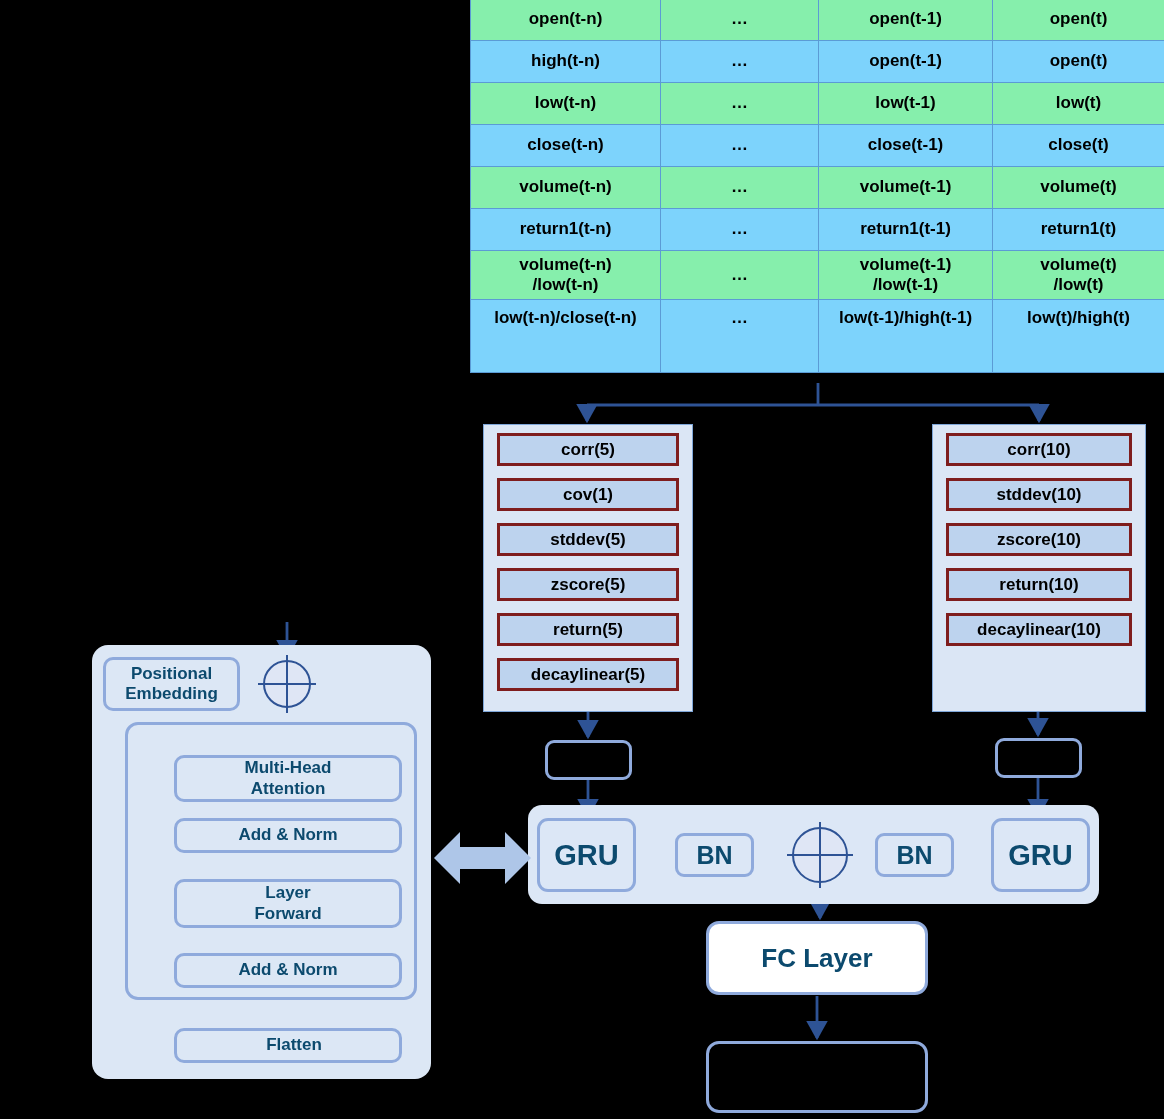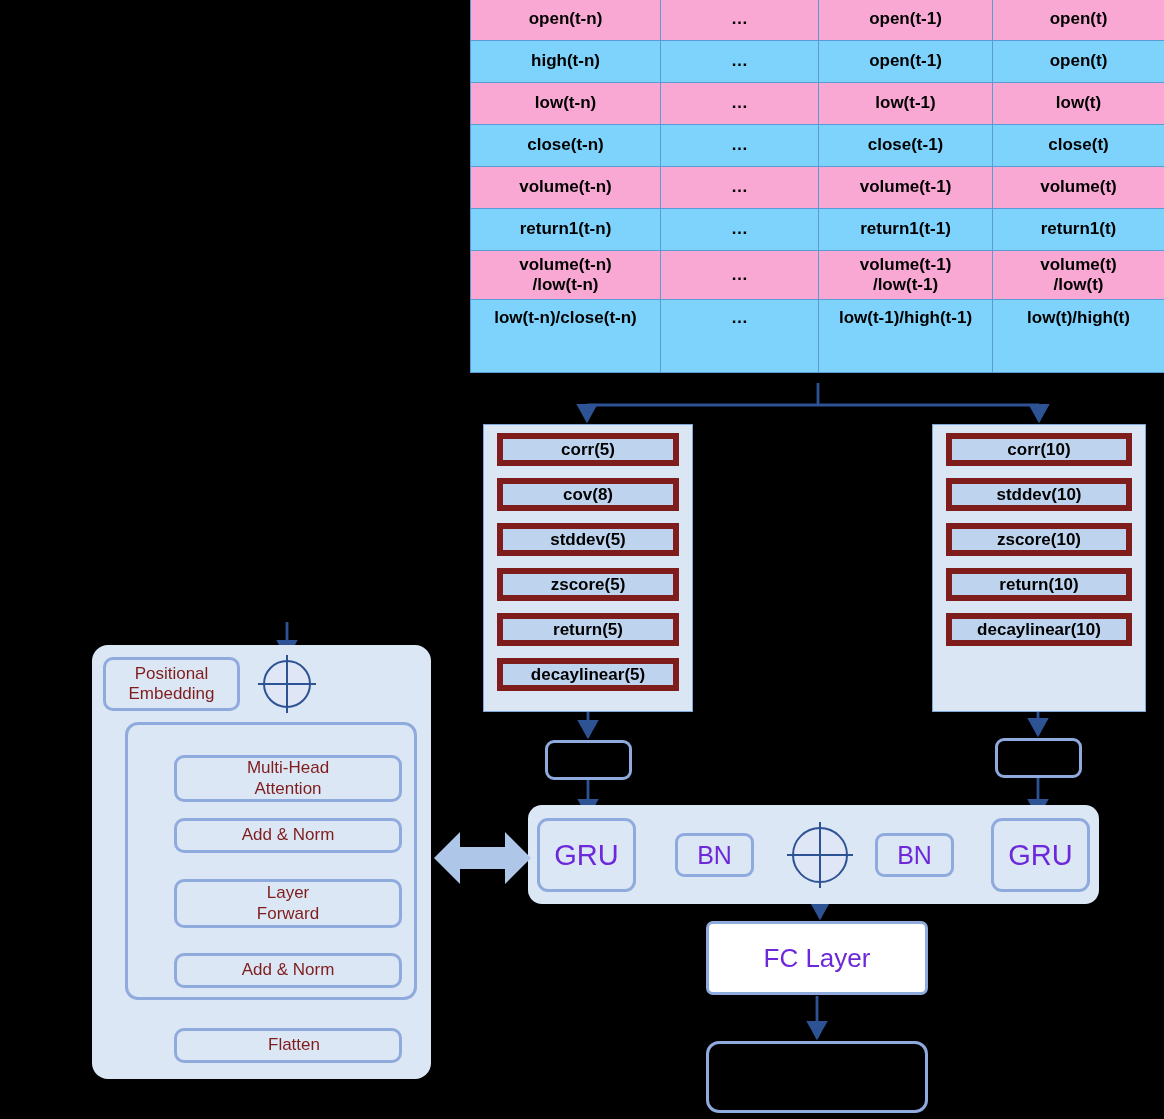--- a/index.html
+++ b/index.html
@@ -28,21 +28,21 @@
     border: 1.5px solid #5b9bd5;
     text-align: center;
     vertical-align: middle;
     font-size: 17px;
     font-weight: bold;
     color: #000000;
     line-height: 1.18;
     padding: 4px 3px;
     height: 33px;
   }
-  #feature-table tr.odd td  { background: #f9a8d4; margin-left: 35px; }
+  #feature-table tr.odd td  { background: #86efac; margin-left: 35px; }
   #feature-table tr.even td { background: #7dd3fc; }
   #feature-table tr.tall td { height: 60px; vertical-align: top; padding-top: 8px; }
   #feature-table col.c0 { width: 190px; }
   #feature-table col.c1 { width: 158px; }
   #feature-table col.c2 { width: 174px; }
   #feature-table col.c3 { width: 172px; }
 
   
   #wires {
     position: absolute;
@@ -56,21 +56,21 @@
     position: absolute;
     background: #dbe6f5;
     border: 1.5px solid #7ea6d8;
     box-sizing: border-box;
     padding: 8px 13px;
   }
   .op-panel.left  { left: 483px;  top: 424px; width: 210px; height: 288px; }
   .op-panel.right { left: 932px;  top: 424px; width: 214px; height: 288px; }
   .op-box {
     background: #bdd3ee;
-    border: 6px solid #7f1d1d;
+    border: 3px solid #7f1d1d;
     box-sizing: border-box;
     height: 33px;
     margin-bottom: 12px;
     display: flex;
     align-items: center;
     justify-content: center;
     font-size: 17px;
     font-weight: bold;
     color: #000;
   }
@@ -98,29 +98,29 @@
   }
   .rbox {
     position: absolute;
     box-sizing: border-box;
     background: #dce7f6;
     border: 3px solid #8faadc;
     border-radius: 11px;
     display: flex;
     align-items: center;
     justify-content: center;
-    color: #6d28d9;
-    font-weight: normal;
+    color: #0c4a6e;
+    font-weight: bold;
   }
   #gru-left   { left: 537px; top: 818px; width: 99px;  height: 74px; font-size: 29px; }
   #gru-right  { left: 991px; top: 818px; width: 99px;  height: 74px; font-size: 29px; }
   #bn-left    { left: 675px; top: 833px; width: 79px;  height: 44px; font-size: 25px; border-radius: 9px; }
   #bn-right   { left: 875px; top: 833px; width: 79px;  height: 44px; font-size: 25px; border-radius: 9px; }
   #fc-layer   { left: 706px; top: 921px; width: 222px; height: 74px;
-                background: #ffffff; border: 3.5px solid #8faadc; border-radius: 7px; font-size: 26px; }
+                background: #ffffff; border: 3.5px solid #8faadc; border-radius: 13px; font-size: 26px; }
 
   
   .plus-circle {
     position: absolute;
     border-radius: 50%;
     border: 2.5px solid #2e5395;
     background: #dfe6f5;
     box-sizing: border-box;
   }
   .plus-circle::before, .plus-circle::after {
@@ -154,22 +154,22 @@
     position: absolute;
     box-sizing: border-box;
     background: #dce7f5;
     border: 3px solid #8faadc;
     border-radius: 10px;
     display: flex;
     align-items: center;
     justify-content: center;
     text-align: center;
     font-size: 17px;
-    font-weight: normal;
-    color: #7f1d1d;
+    font-weight: bold;
+    color: #0c4a6e;
     line-height: 1.18;
   }
   #pos-embed  { left: 103px; top: 657px; width: 137px; height: 54px; }
   #mha        { left: 174px; top: 755px; width: 228px; height: 47px; }
   #addnorm1   { left: 174px; top: 818px; width: 228px; height: 35px; }
   #ff         { left: 174px; top: 879px; width: 228px; height: 49px; }
   #addnorm2   { left: 174px; top: 953px; width: 228px; height: 35px; }
   #flatten    { left: 174px; top: 1028px; width: 228px; height: 35px; padding-left: 12px; }
 
   
@@ -293,21 +293,21 @@
       <path d="M288,863 L142,863 L142,971 L170,971" marker-end="url(#ah)"></path>
 
       <path d="M288,929 L288,950" marker-end="url(#ah)"></path>
 
       <path d="M288,989 L288,1025" marker-end="url(#ah)"></path>
     </g>
   </svg>
 
   <div class="op-panel left">
     <div class="op-box">corr(5)</div>
-    <div class="op-box">cov(8)</div>
+    <div class="op-box">cov(1)</div>
     <div class="op-box">stddev(5)</div>
     <div class="op-box">zscore(5)</div>
     <div class="op-box">return(5)</div>
     <div class="op-box">decaylinear(5)</div>
   </div>
 
   <div class="op-panel right">
     <div class="op-box">corr(10)</div>
     <div class="op-box">stddev(10)</div>
     <div class="op-box">zscore(10)</div>

